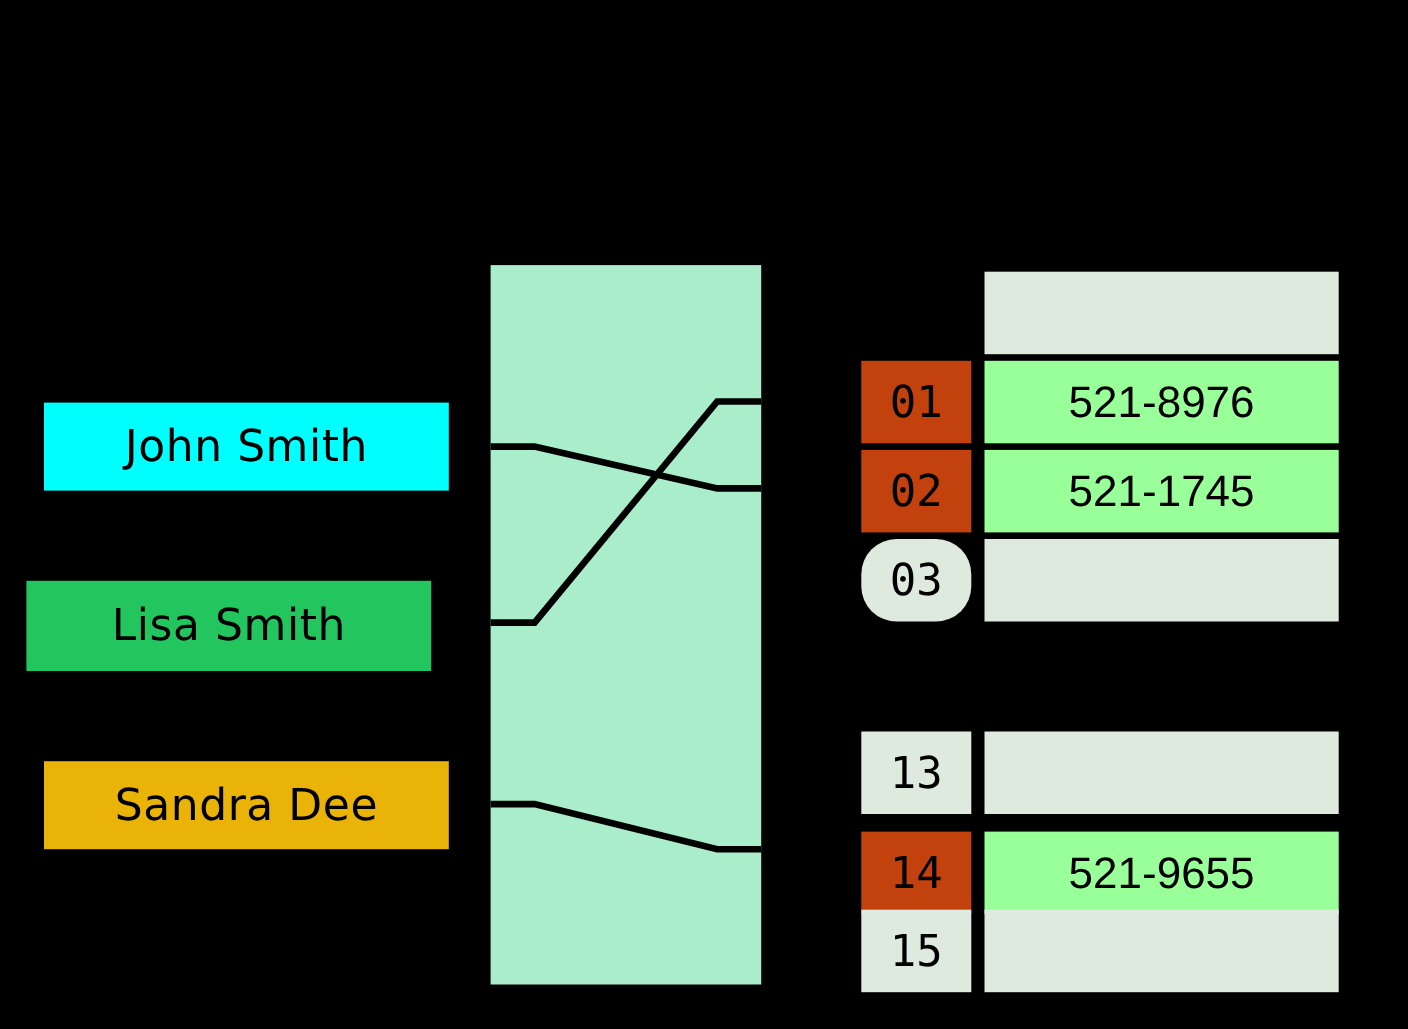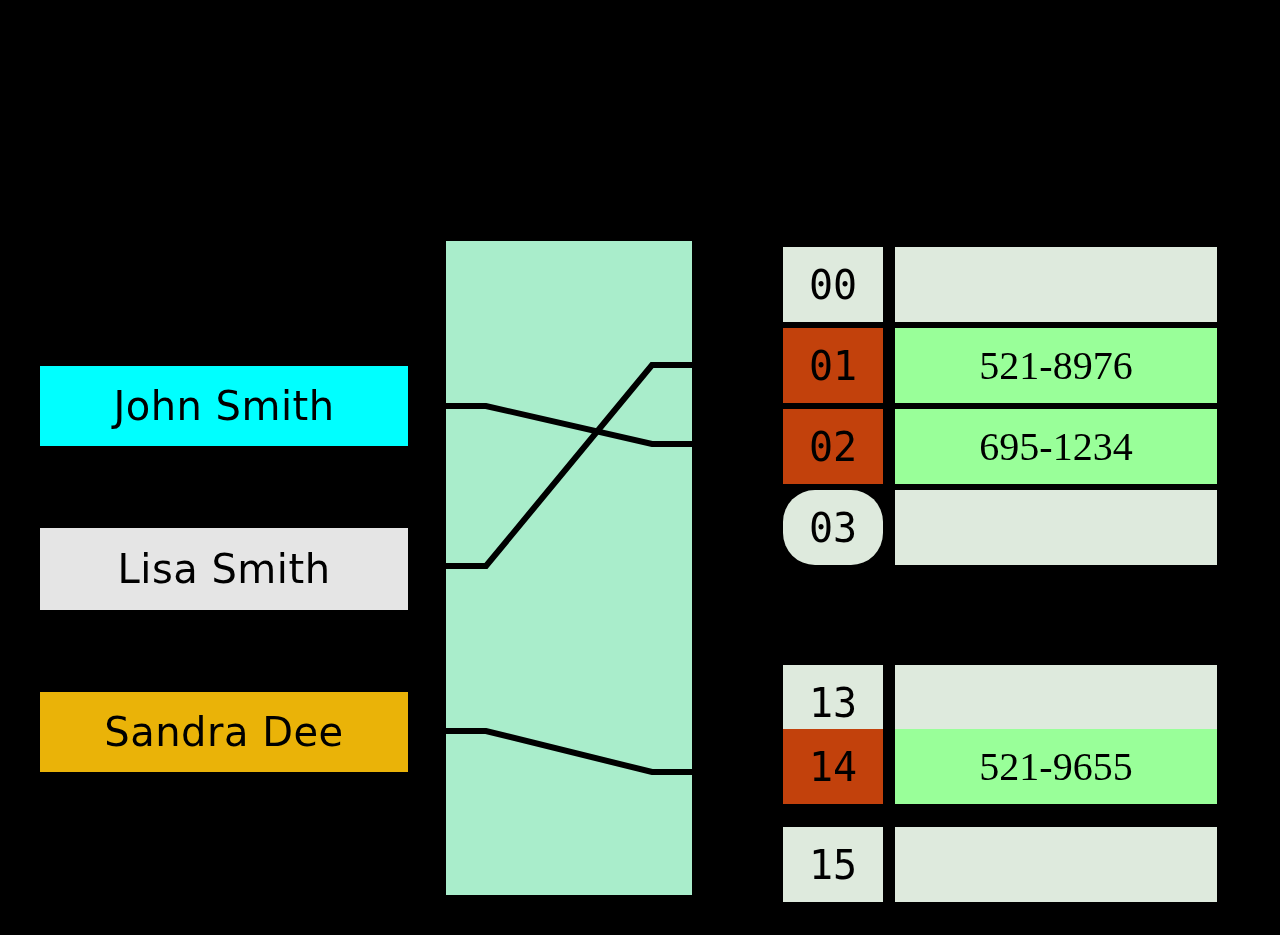--- a/index.html
+++ b/index.html
@@ -65,78 +65,77 @@
     font-size: 40px;
     color: #000000;
     line-height: 1;
   }
   .bucket-value {
     position: absolute;
     top: 0;
     display: flex;
     align-items: center;
     justify-content: center;
-    font-family: Liberation Serif, serif;
+    font-family: Liberation Sans, sans-serif;
     font-size: 40px;
     color: #000000;
     line-height: 1;
     white-space: nowrap;
   }
   .idx-empty  { background: #DEEADD; }
   .idx-filled { background: #c2410c; }
   .val-empty  { background: #DEEADD; }
   .val-filled { background: #99FF99; }
 </style>
 </head>
 <body>
 
 <div id="canvas">
 
   <div class="key-box" style="left: 40px; top: 366px; width: 368px; height: 80px; background: rgb(0, 255, 255);">
     <span>John Smith</span>
   </div>
-  <div class="key-box" style="left: 40px; top: 528px; width: 368px; height: 82px; background: #e5e5e5;">
+  <div class="key-box" style="left: 24px; top: 528px; width: 368px; height: 82px; background: #22c55e;">
     <span>Lisa Smith</span>
   </div>
   <div class="key-box" style="left: 40px; top: 692px; width: 368px; height: 80px; background: #eab308;">
     <span>Sandra Dee</span>
   </div>
 
   <div id="hash-function-block" style="left: 446px; top: 241px; width: 246px; height: 654px; background: rgb(169, 237, 203);"></div>
 
   <svg id="hash-wires" width="1280" height="935">
       <polyline points="446,406 486,406 652,444 692,444" fill="none" stroke="#000000" stroke-width="6" stroke-linejoin="miter" stroke-linecap="butt"></polyline>
       <polyline points="446,566 486,566 652,365 692,365" fill="none" stroke="#000000" stroke-width="6" stroke-linejoin="miter" stroke-linecap="butt"></polyline>
       <polyline points="446,731 486,731 652,772 692,772" fill="none" stroke="#000000" stroke-width="6" stroke-linejoin="miter" stroke-linecap="butt"></polyline>
     </svg>
 
   <div class="bucket-table" id="bucket-table-upper" style="left: 783px; top: 247px; width: 434px; height: 324px;">
       <div class="bucket-row" style="top: 0px; height: 81px; width: 434px; position: absolute;">
-        <div class="bucket-index idx-empty" style="width: 100px; height: 75px;">00</div>
         <div class="bucket-value val-empty" style="left: 112px; width: 322px; height: 75px;"></div>
       </div>
       <div class="bucket-row" style="top: 81px; height: 81px; width: 434px; position: absolute;">
         <div class="bucket-index idx-filled" style="width: 100px; height: 75px;">01</div>
         <div class="bucket-value val-filled" style="left: 112px; width: 322px; height: 75px;">521-8976</div>
       </div>
       <div class="bucket-row" style="top: 162px; height: 81px; width: 418px; position: absolute;">
         <div class="bucket-index idx-filled" style="width: 100px; height: 75px;">02</div>
-        <div class="bucket-value val-filled" style="left: 112px; width: 322px; height: 75px;">695-1234</div>
+        <div class="bucket-value val-filled" style="left: 112px; width: 322px; height: 75px;">521-1745</div>
       </div>
       <div class="bucket-row" style="top: 243px; height: 81px; width: 434px; position: absolute;">
         <div class="bucket-index idx-empty" style="width: 100px; height: 75px; border-radius: 32px;">03</div>
         <div class="bucket-value val-empty" style="left: 112px; width: 322px; height: 75px;"></div>
       </div>
     </div>
   <div class="bucket-table" id="bucket-table-lower" style="left: 783px; top: 653px; width: 434px; height: 243px; margin-top: 12px;">
       <div class="bucket-row" style="top: 0px; height: 81px; width: 434px; position: absolute;">
         <div class="bucket-index idx-empty" style="width: 100px; height: 75px;">13</div>
         <div class="bucket-value val-empty" style="left: 112px; width: 322px; height: 75px;"></div>
       </div>
-      <div class="bucket-row" style="top: 64px; height: 81px; width: 377px; position: absolute;">
+      <div class="bucket-row" style="top: 91px; height: 81px; width: 377px; position: absolute;">
         <div class="bucket-index idx-filled" style="width: 100px; height: 75px;">14</div>
         <div class="bucket-value val-filled" style="left: 112px; width: 322px; height: 75px;">521-9655</div>
       </div>
       <div class="bucket-row" style="top: 162px; height: 81px; width: 434px; position: absolute; text-align: right;">
         <div class="bucket-index idx-empty" style="width: 100px; height: 75px;">15</div>
         <div class="bucket-value val-empty" style="left: 112px; width: 322px; height: 75px;"></div>
       </div>
     </div>
 
 </div>

